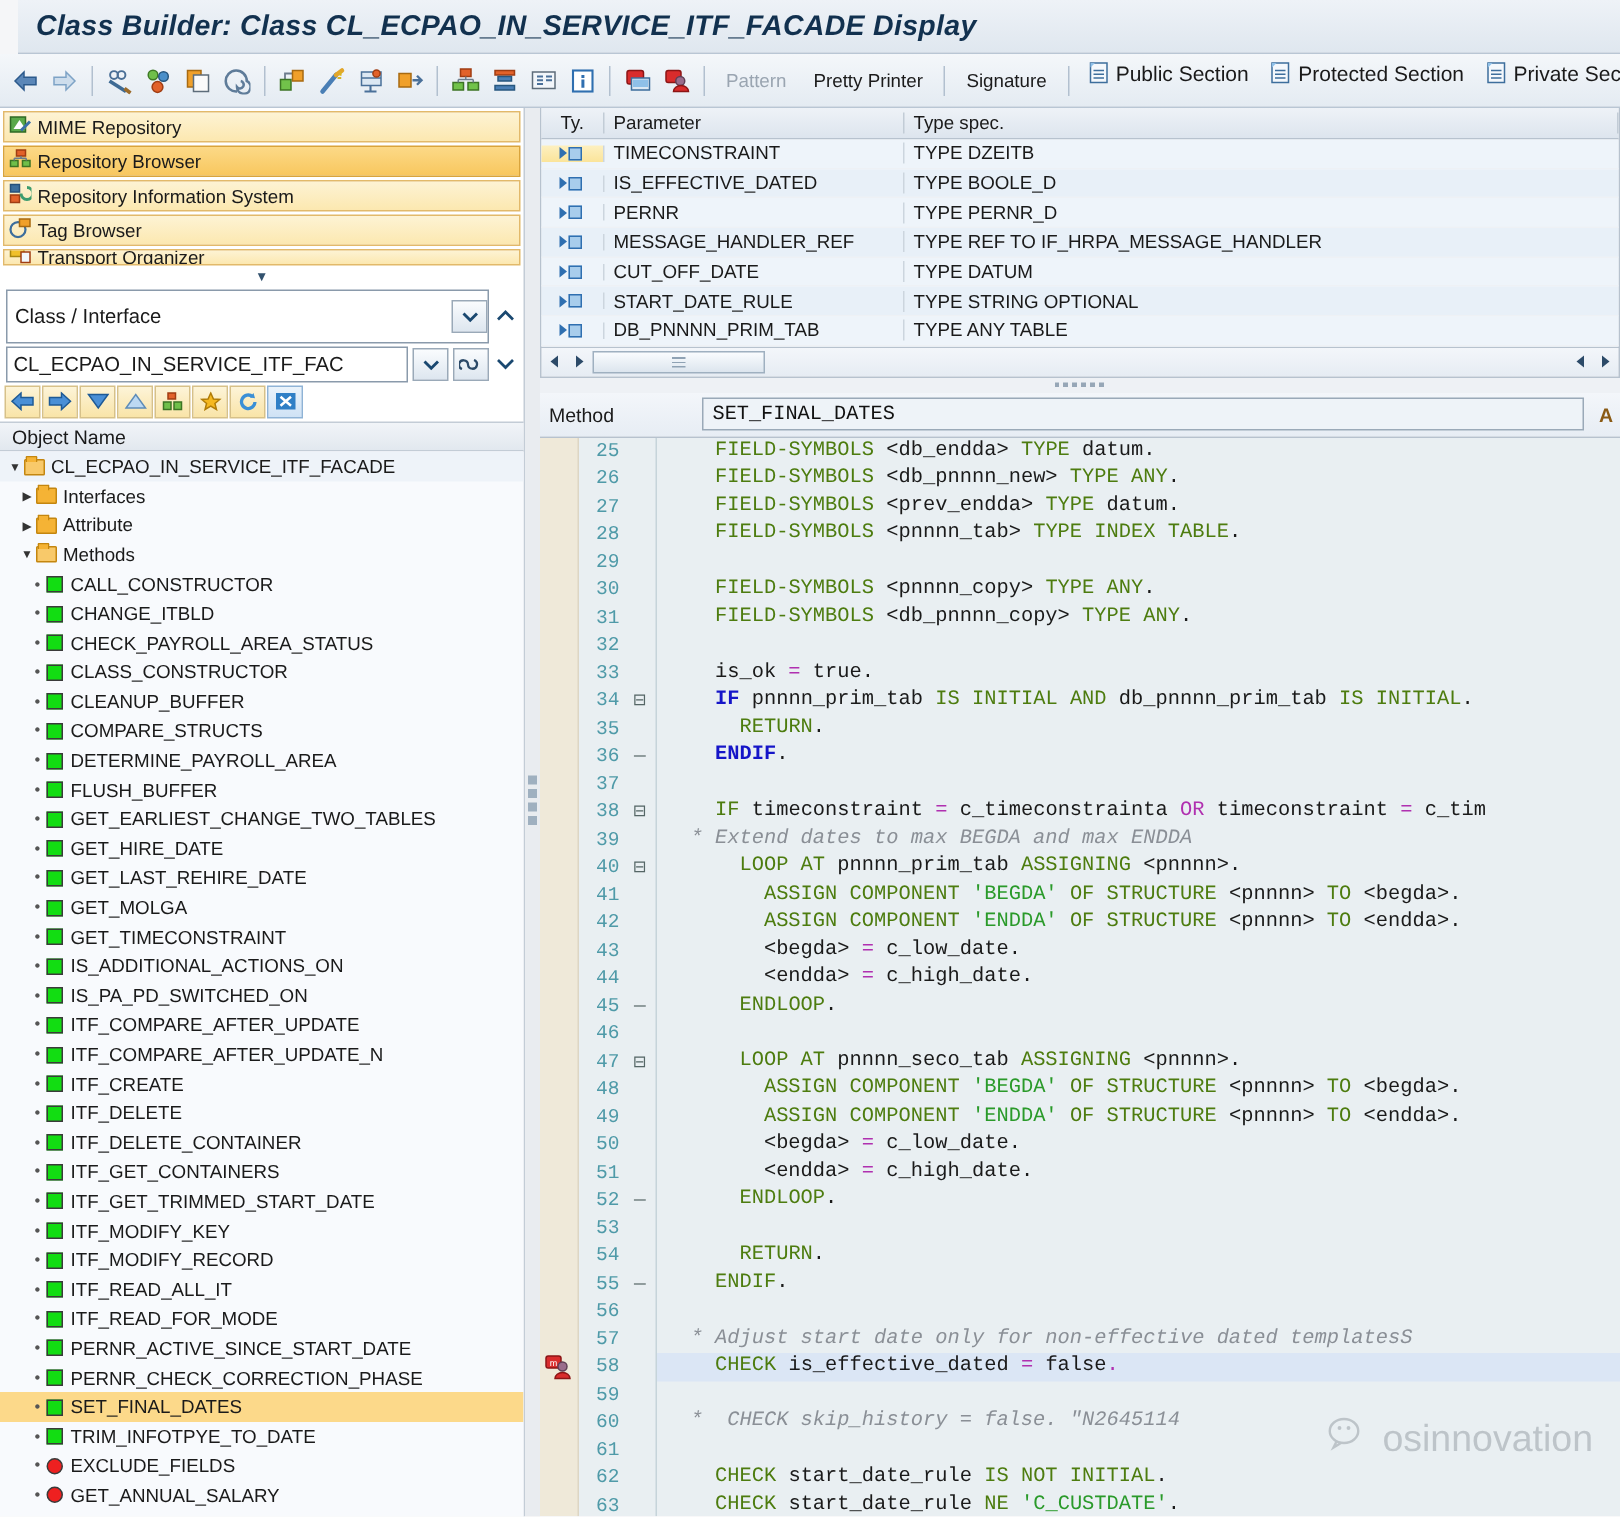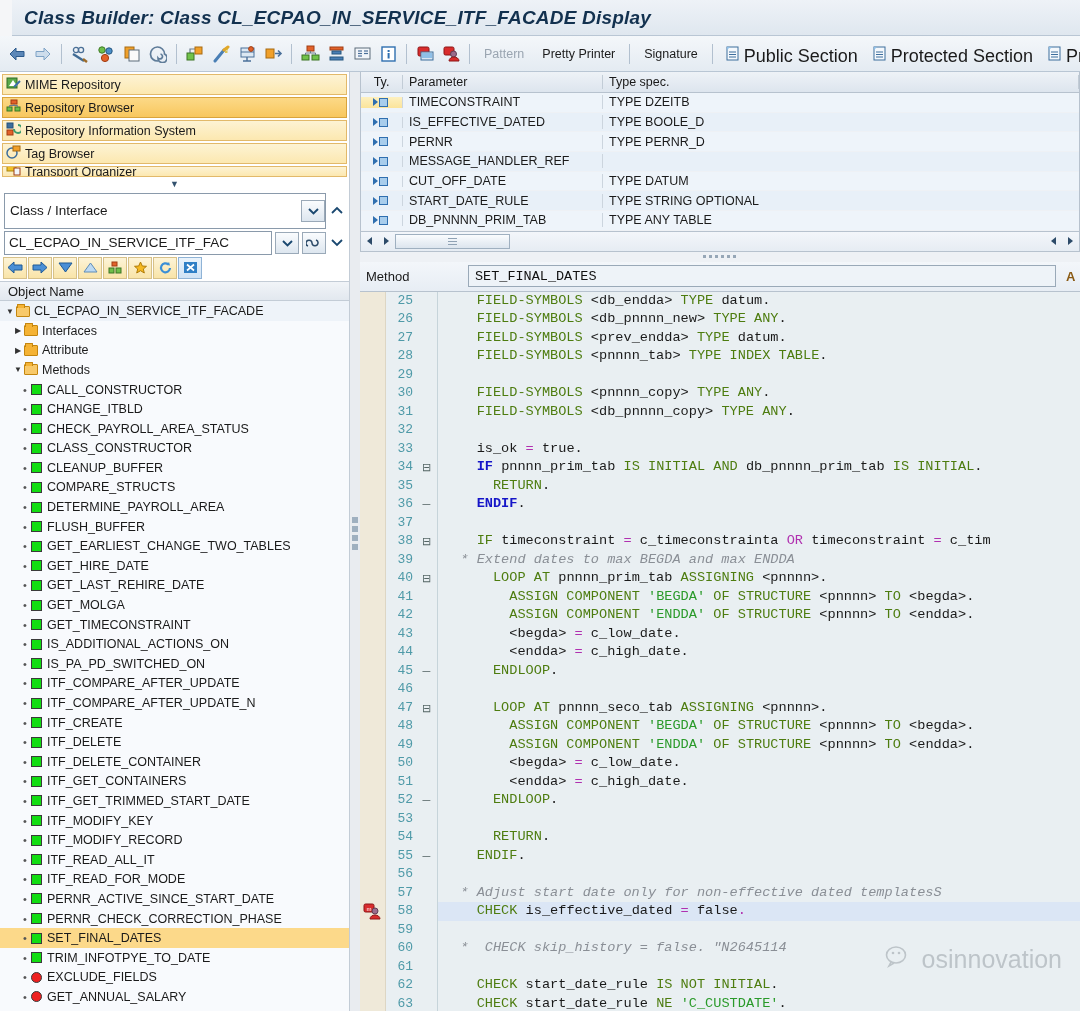--- a/index.html
+++ b/index.html
@@ -34,22 +34,22 @@
     cursor:pointer; flex:0 0 auto;
   }
   .tb-sep{ width:1px; height:20px; background:#b2c0cf; margin:0 5px; flex:0 0 auto; }
   .tb-text{
     font-size:12.5px; padding:0 9px; cursor:pointer;
     color:#1b1b1b; flex:0 0 auto; height:26px;
     display:inline-flex; align-items:center;
   }
   .tb-text.dis{ color:#9aa5b1; cursor:default; }
   .tb-ico-text{
-    display:inline-flex; align-items:flex-end; gap:3px;
-    font-size:18px; padding:0 7px; cursor:pointer; flex:0 0 auto;
+    display:inline-flex; align-items:flex-start; gap:3px;
+    font-size:14px; padding:0 7px; cursor:pointer; flex:0 0 auto;
     height:26px;
   }
 
   
   .body{ position:absolute; top:72px; left:0; right:0; bottom:0; display:flex; }
   .leftpane{ width:350px; flex:0 0 350px; background:#fff; display:flex; flex-direction:column;
              border-right:1px solid #c3ccd6; }
   .splitter{ width:10px; flex:0 0 10px; background:#e9ecf0;
              display:flex; align-items:center; justify-content:center; cursor:col-resize;}
   .splitter .grip{ width:6px; height:50px; display:flex; flex-direction:column; gap:3px; }
@@ -767,20 +767,21 @@
               <div class="c-typ">TYPE PERNR_D</div>
             </div>
             <div class="prow">
               <div class="c-ty">
                 <span class="tyicon">
                   <span class="tri"></span>
                   <span class="bx"></span>
                 </span>
               </div>
               <div class="c-par">MESSAGE_HANDLER_REF</div>
+              <div class="c-typ">TYPE REF TO IF_HRPA_MESSAGE_HANDLER</div>
             </div>
             <div class="prow">
               <div class="c-ty">
                 <span class="tyicon">
                   <span class="tri"></span>
                   <span class="bx"></span>
                 </span>
               </div>
               <div class="c-par">CUT_OFF_DATE</div>
               <div class="c-typ">TYPE DATUM</div>

